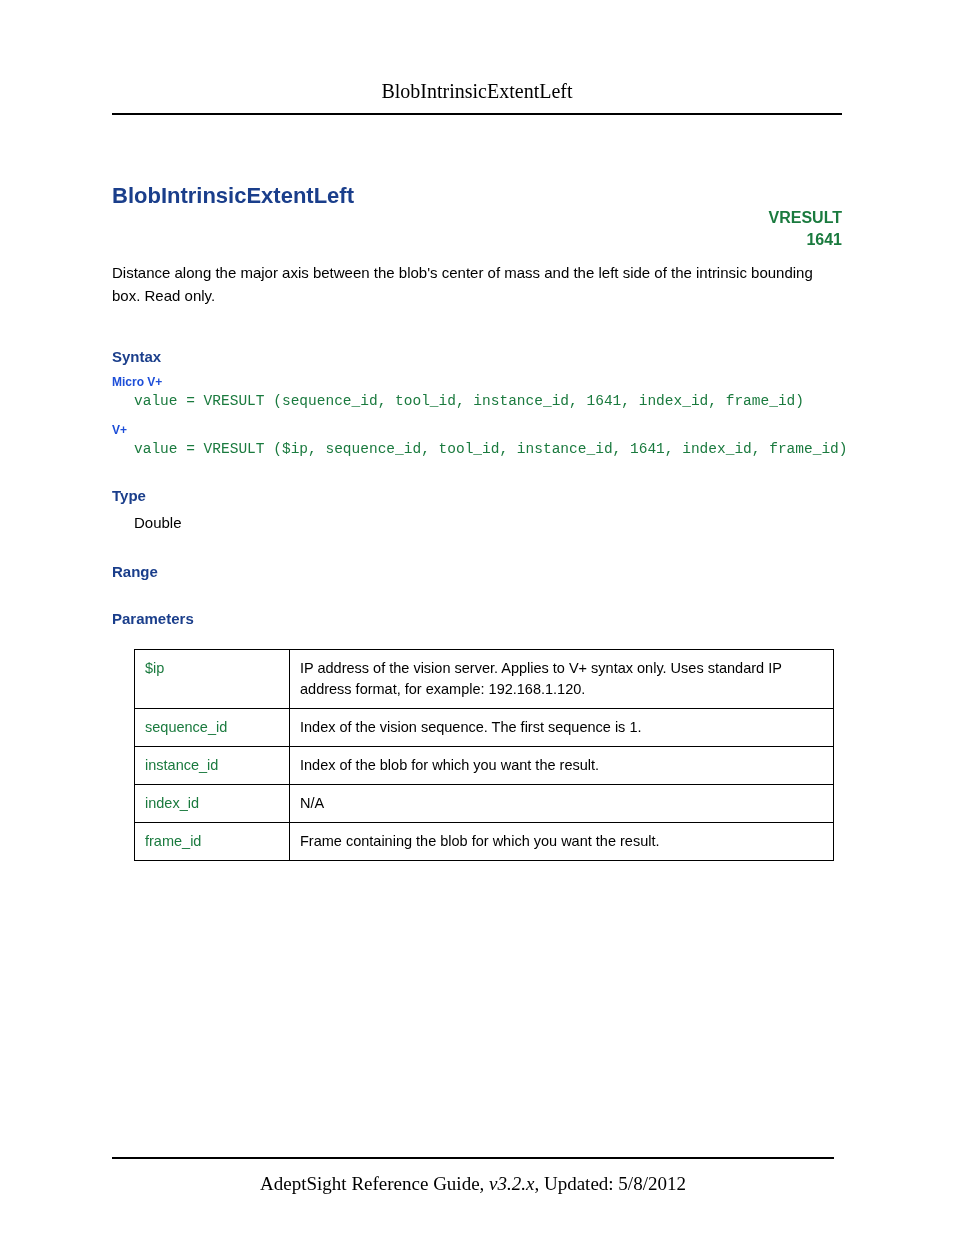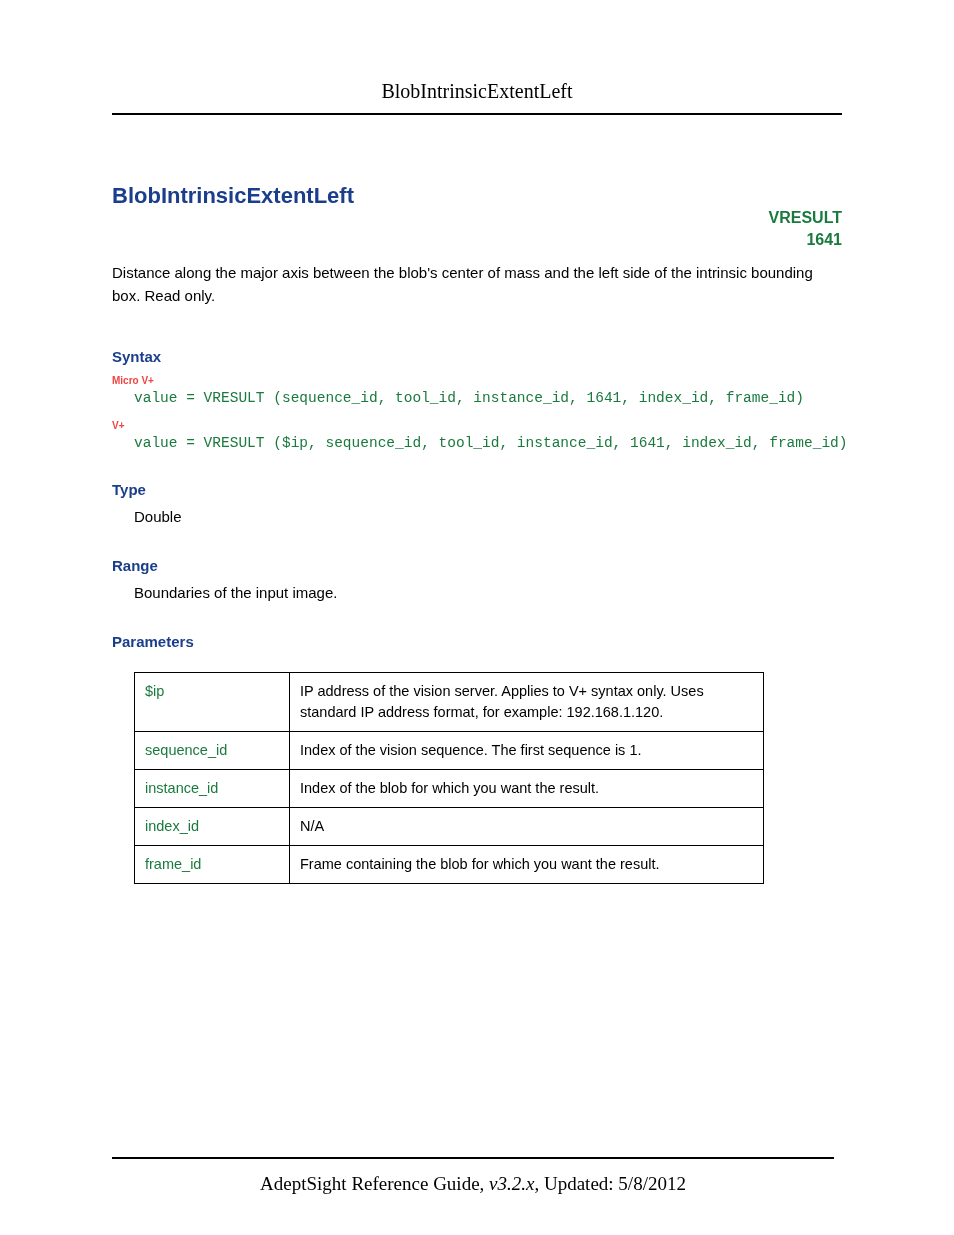--- a/index.html
+++ b/index.html
@@ -47,41 +47,41 @@
     margin-top: 52px;
     margin-bottom: 40px;
   }
   .section-heading {
     font-size: 15px;
     font-weight: bold;
     color: #1a3e8b;
     margin-bottom: 10px;
   }
   .sub-heading {
-    font-size: 10px;
+    font-size: 12px;
     font-weight: bold;
-    color: #ef4444;
+    color: #1d4ed8;
     margin-bottom: 4px;
   }
   .code-line {
     font-family: "Courier New", Courier, monospace;
     font-size: 14.5px;
     color: #1a7a3e;
     padding-left: 22px;
     margin-bottom: 14px;
     white-space: nowrap;
   }
   .body-text {
     font-size: 15px;
     padding-left: 22px;
     margin-bottom: 32px;
   }
   .section-block { margin-bottom: 30px; }
   table.params {
-    width: 630px;
+    width: 700px;
     border-collapse: collapse;
     margin: 22px 0 0 22px;
     font-size: 14.5px;
   }
   table.params td {
     border: 1px solid #000;
     padding: 8px 10px;
     vertical-align: top;
     line-height: 1.45;
   }
@@ -137,21 +137,20 @@
   <div class="code-line">value = VRESULT ($ip, sequence_id, tool_id, instance_id, 1641, index_id, frame_id)</div>
 </div>
 
 <div class="section-block">
   <div class="section-heading">Type</div>
   <div class="body-text">Double</div>
 </div>
 
 <div class="section-block">
   <div class="section-heading">Range</div>
-  <div class="body-text">Boundaries of the input image.</div>
 </div>
 
 <div class="section-block">
   <div class="section-heading">Parameters</div>
   <table class="params">
     <tbody id="params-body">
         <tr>
           <td class="param-name">$ip</td>
           <td>IP address of the vision server. Applies to V+ syntax only. Uses standard IP address format, for example: 192.168.1.120.</td>
         </tr>

